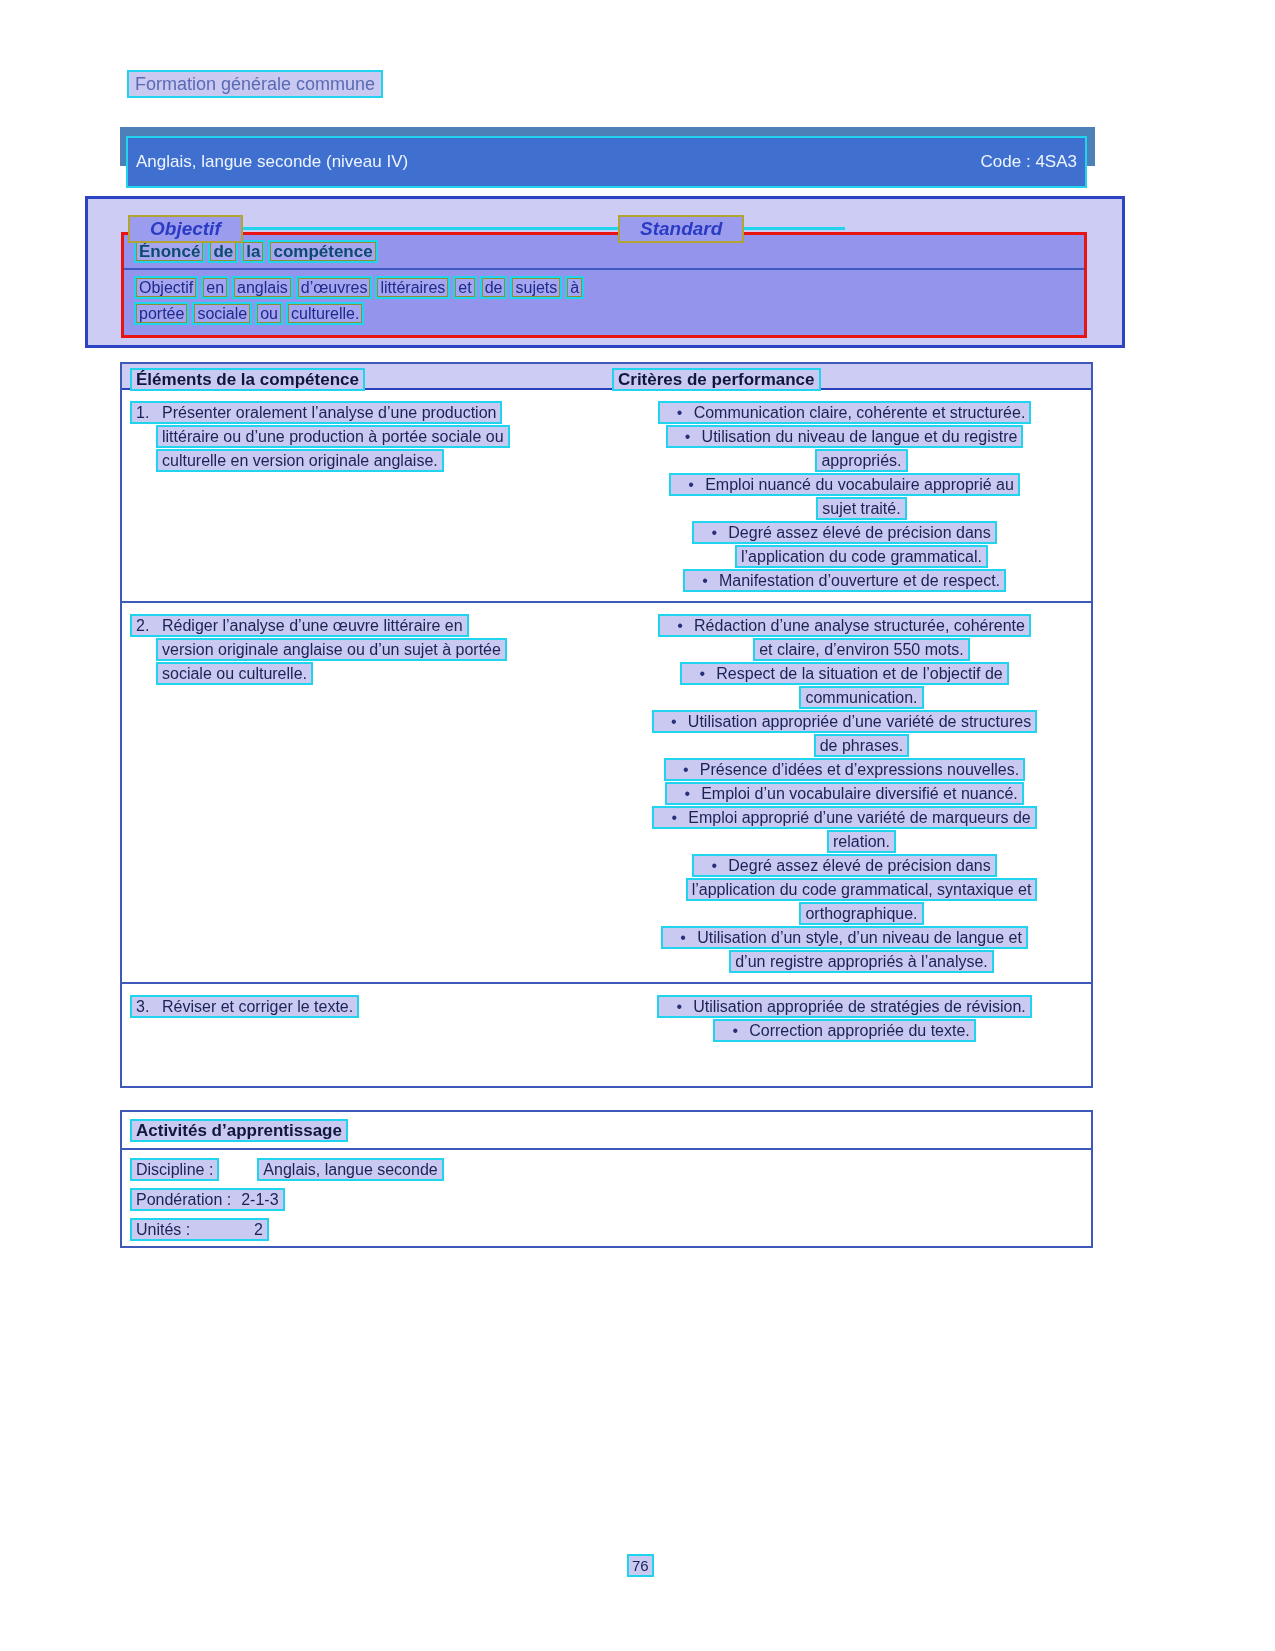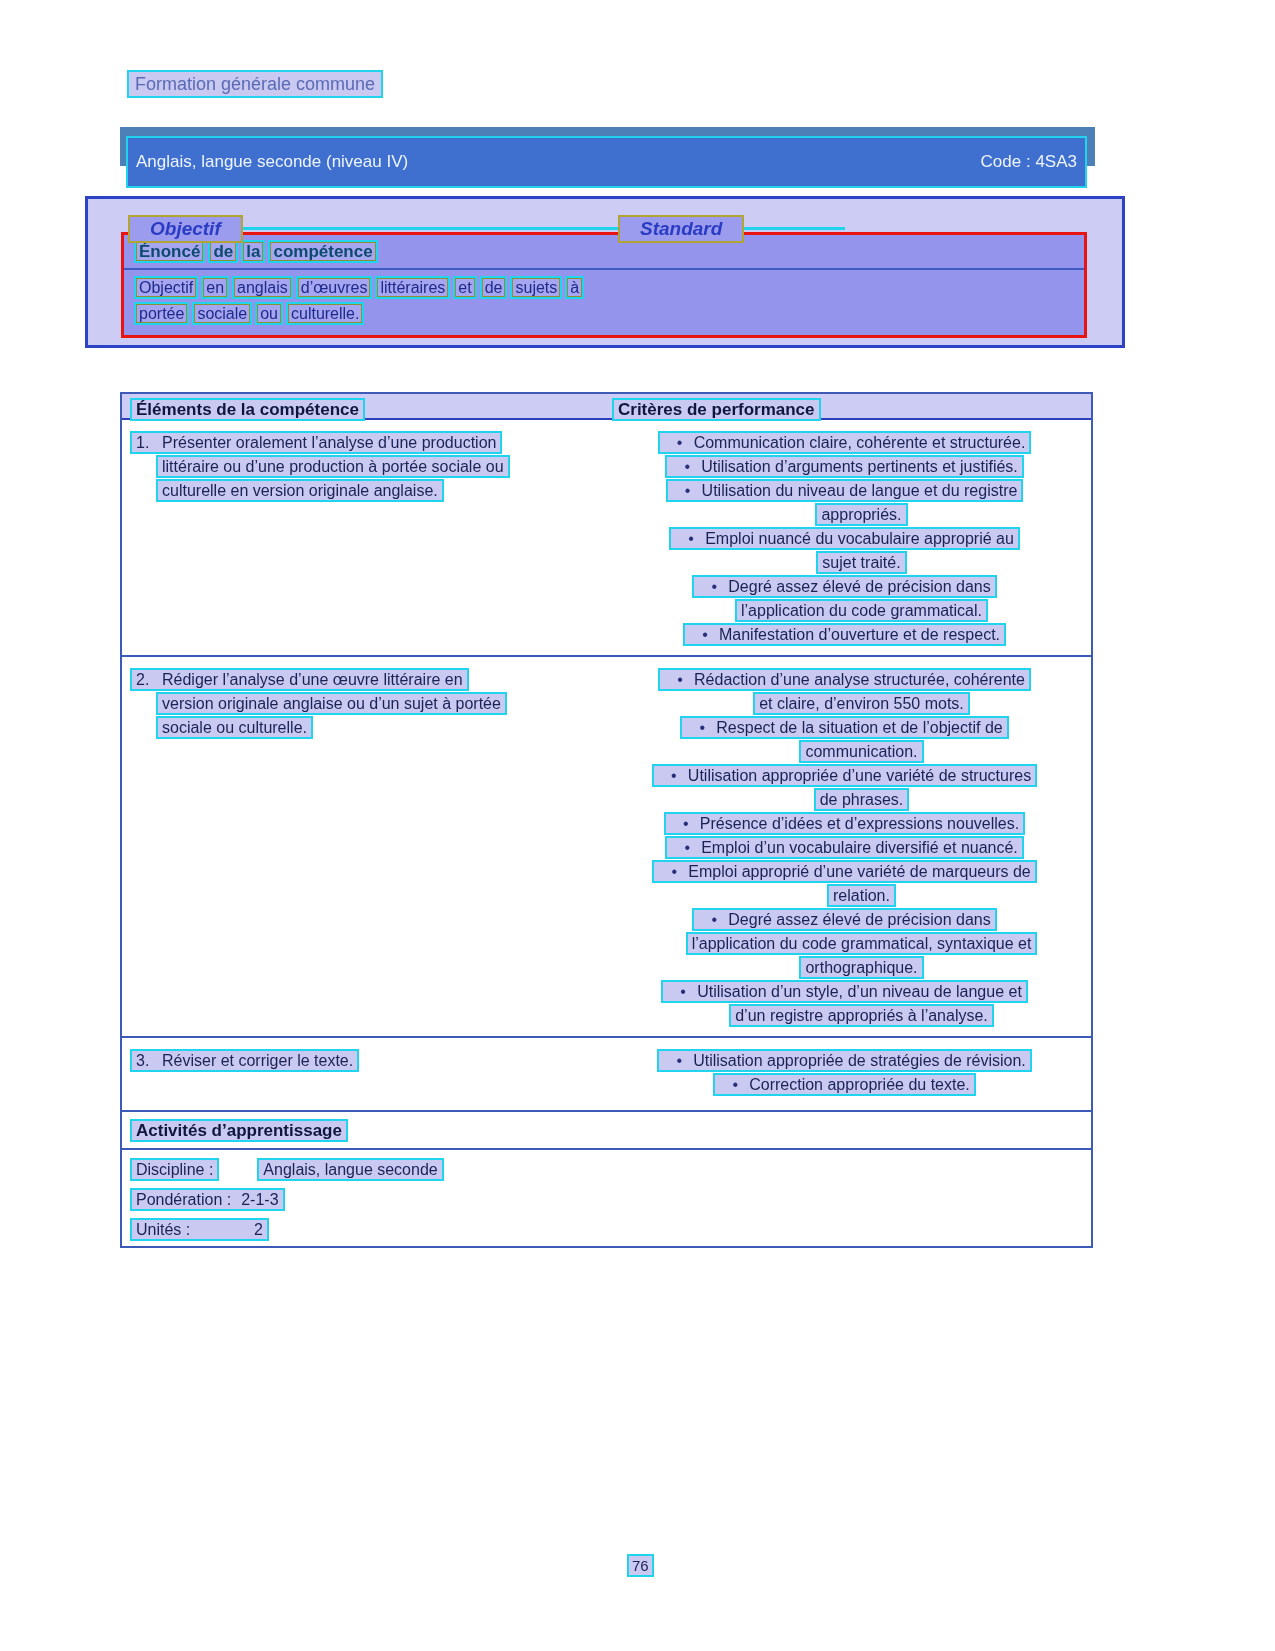--- a/index.html
+++ b/index.html
@@ -75,21 +75,20 @@
     padding:0 3px;margin-right:3px;
     font-size:16px;line-height:19px;color:#1e2a8a;white-space:nowrap;
   }
   .wbox.tword{font-weight:bold;color:#0c4a6e;font-size:17px;}
 
   
   .comp-table{
     position:absolute;left:120px;top:362px;width:973px;
     border:2px solid var(--table_border,#3d5ab8);box-sizing:border-box;
     background:#ffffff;
-    margin-top:30px;
   }
   .thead{
     position:relative;height:24px;
     background:var(--panel_fill,#ccccf4);
     border-bottom:2px solid #2b40ba;
   }
   .th{position:absolute;top:4px;z-index:2;font-weight:bold;font-size:17px;color:#10173f;}
   .th1{left:8px;}
   .th2{left:490px;}
   .trow{display:flex;align-items:flex-start;}
@@ -152,21 +151,20 @@
     </div>
     <div id="table-rows">
         <div class="trow">
           <div class="cell-left">
             <div class="line"><span class="hl"><span class="num">1.</span>Présenter oralement l’analyse d’une production</span></div>
             <div class="line indent-el"><span class="hl">littéraire ou d’une production à portée sociale ou</span></div>
             <div class="line indent-el"><span class="hl">culturelle en version originale anglaise.</span></div>
           </div>
           <div class="cell-right">
             <div class="line"><span class="hl"><span class="bullet">•</span>Communication claire, cohérente et structurée.</span></div>
-            <div class="line"><span class="hl"><span class="bullet">•</span>Utilisation d’arguments pertinents et justifiés.</span></div>
             <div class="line"><span class="hl"><span class="bullet">•</span>Utilisation du niveau de langue et du registre</span></div>
             <div class="line indent-cr"><span class="hl">appropriés.</span></div>
             <div class="line"><span class="hl"><span class="bullet">•</span>Emploi nuancé du vocabulaire approprié au</span></div>
             <div class="line indent-cr"><span class="hl">sujet traité.</span></div>
             <div class="line"><span class="hl"><span class="bullet">•</span>Degré assez élevé de précision dans</span></div>
             <div class="line indent-cr"><span class="hl">l’application du code grammatical.</span></div>
             <div class="line"><span class="hl"><span class="bullet">•</span>Manifestation d’ouverture et de respect.</span></div>
           </div>
         </div>
         <div class="trow">

